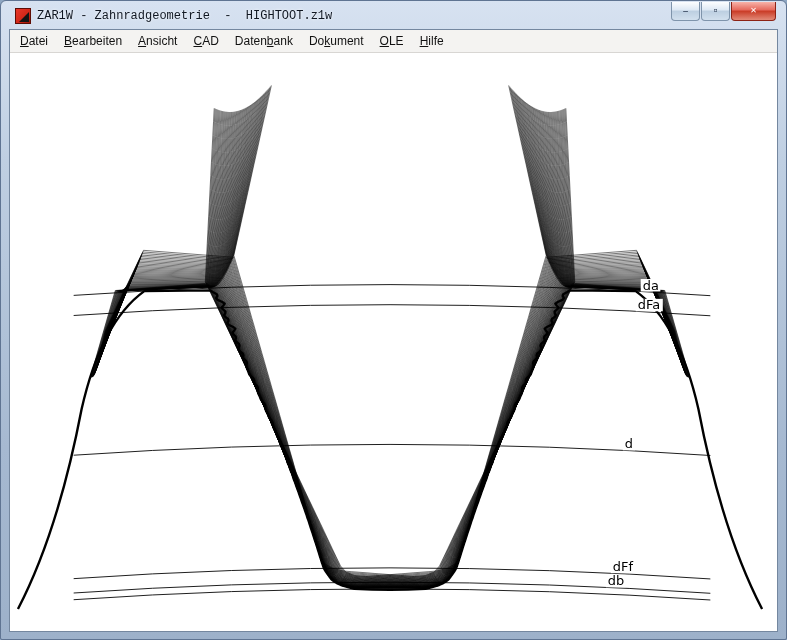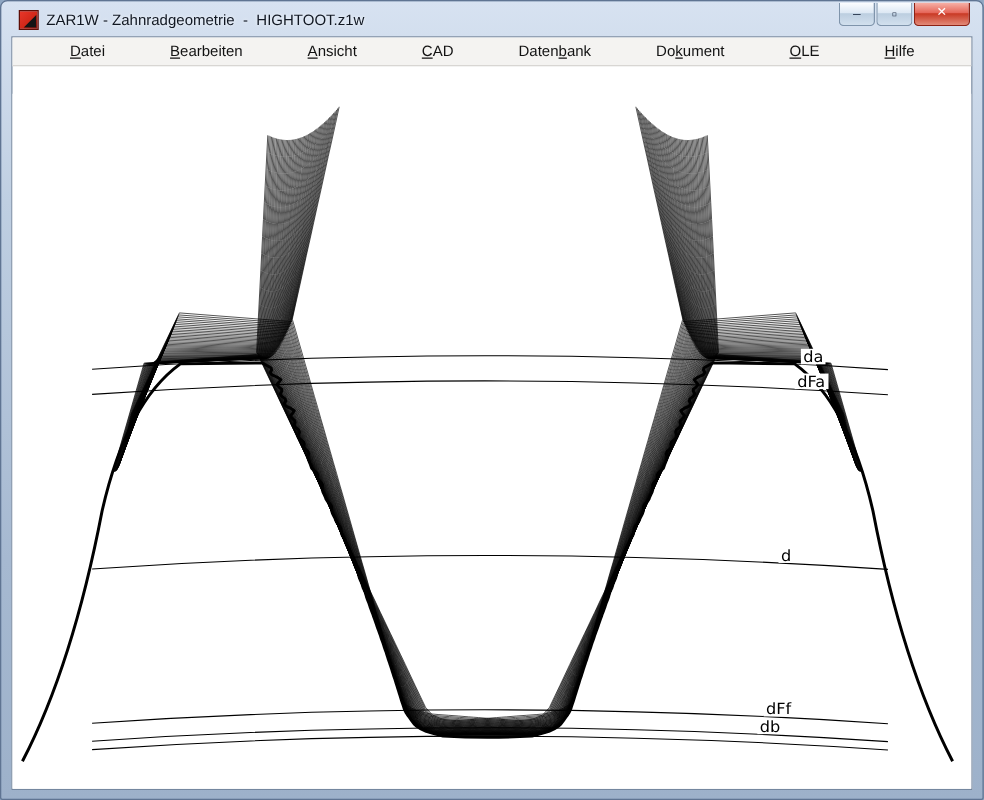--- a/index.html
+++ b/index.html
@@ -1,41 +1,41 @@
 <!DOCTYPE html>
 <html><head>
 <meta charset="utf-8">
 <style>
   html,body{margin:0;padding:0;width:787px;height:640px;overflow:hidden;
     font-family:"Liberation Sans",sans-serif;background:#8ea6c2;}
   .window{position:absolute;inset:0;box-sizing:border-box;
     background:linear-gradient(180deg,#d7e2f1 0%,#bfcfe2 25%,#a6b9d1 70%,#9db1ca 100%);
     border:1px solid #5f7492;border-radius:6px 6px 2px 2px;padding:0 8px 8px;}
-  .titlebar{height:27px;display:flex;align-items:center;gap:6px;padding:1px 0 0 6px;}
+  .titlebar{height:27px;display:flex;align-items:center;gap:6px;padding:1px 0 0 6px;font-family:Liberation Mono, monospace;}
   .app-icon{width:16px;height:16px;flex:0 0 auto;position:relative;box-sizing:border-box;
     background:linear-gradient(135deg,#e8372a 0%,#d02617 60%,#9a1509 100%);
     border:1px solid #5e0d05;}
   .app-icon::after{content:'';position:absolute;right:1px;bottom:1px;width:0;height:0;
     border-left:10px solid transparent;border-bottom:10px solid #141414;}
   .title-text{font-size:12px;color:#101722;white-space:pre;
     text-shadow:0 0 3px rgba(255,255,255,.9);}
   .win-buttons{margin-left:auto;display:flex;align-self:flex-start;margin-right:2px;}
   .wbtn{width:29px;height:19px;display:flex;align-items:center;justify-content:center;
     font-size:11px;line-height:1;color:#2b3950;cursor:default;box-sizing:border-box;
     background:linear-gradient(180deg,#fdfeff 0%,#dde8f4 45%,#bccee0 50%,#d2e0ee 100%);
     border:1px solid #7f94ab;border-top:none;border-radius:0 0 4px 4px;margin-left:1px;}
   .wbtn.max{font-size:12px;}
   .wbtn.close{width:45px;color:#fff;font-size:10px;
     background:linear-gradient(180deg,#f7b3a9 0%,#e5675a 45%,#c93a25 50%,#e28a78 100%);
     border-color:#8c2215;}
   .client{background:#fff;height:calc(100% - 27px);box-sizing:border-box;
     border:1px solid #74879f;display:flex;flex-direction:column;}
   .menubar{height:22px;flex:0 0 auto;background:#f4f3f1;border-bottom:1px solid #d8d6d3;
     display:flex;align-items:center;font-size:12px;color:#121212;padding-left:2px;}
-  .menu-item{padding:3px 8px;margin-left:36px;}
+  .menu-item{padding:3px 8px;}
   .menu-item u{text-decoration:underline;}
   .canvas{flex:1;position:relative;background:#ffffff;overflow:hidden;margin-top:22px;}
   .canvas svg{position:absolute;inset:0;width:100%;height:100%;}
 </style>
 </head>
 <body>
 
 <div class="window">
   <div class="titlebar">
     <div class="app-icon"></div>

